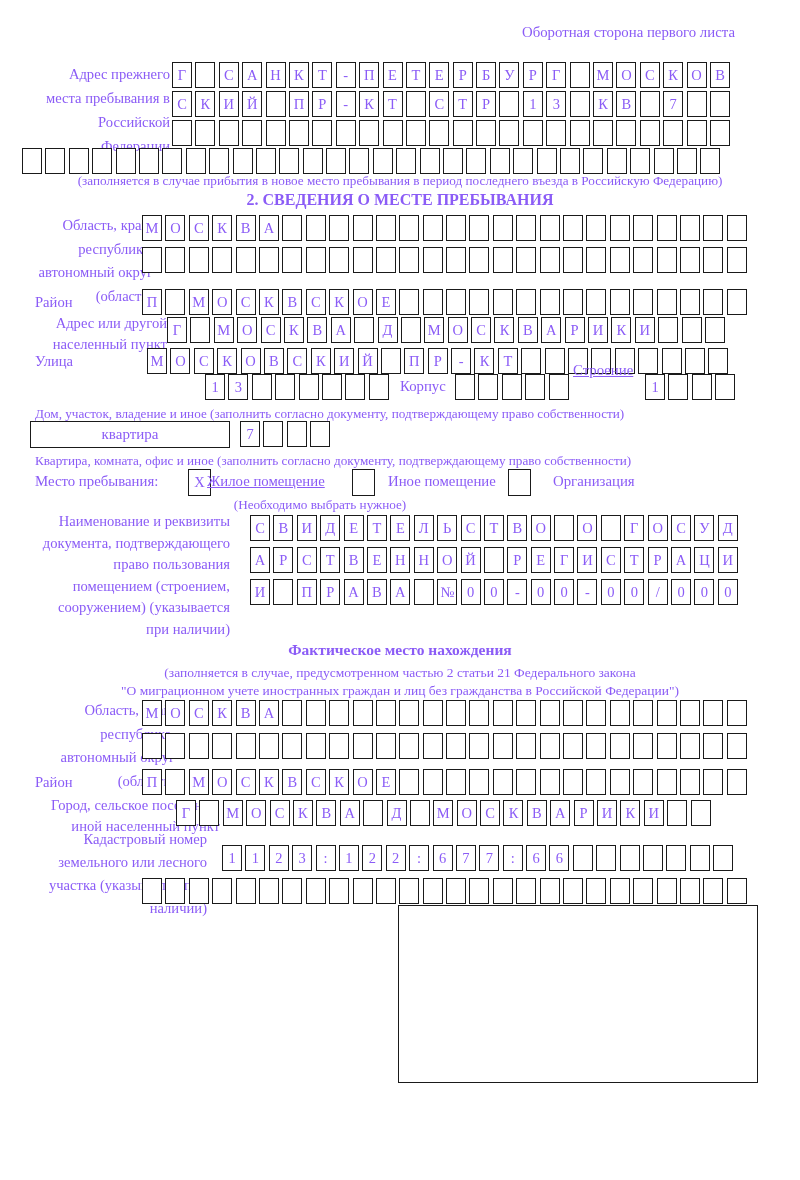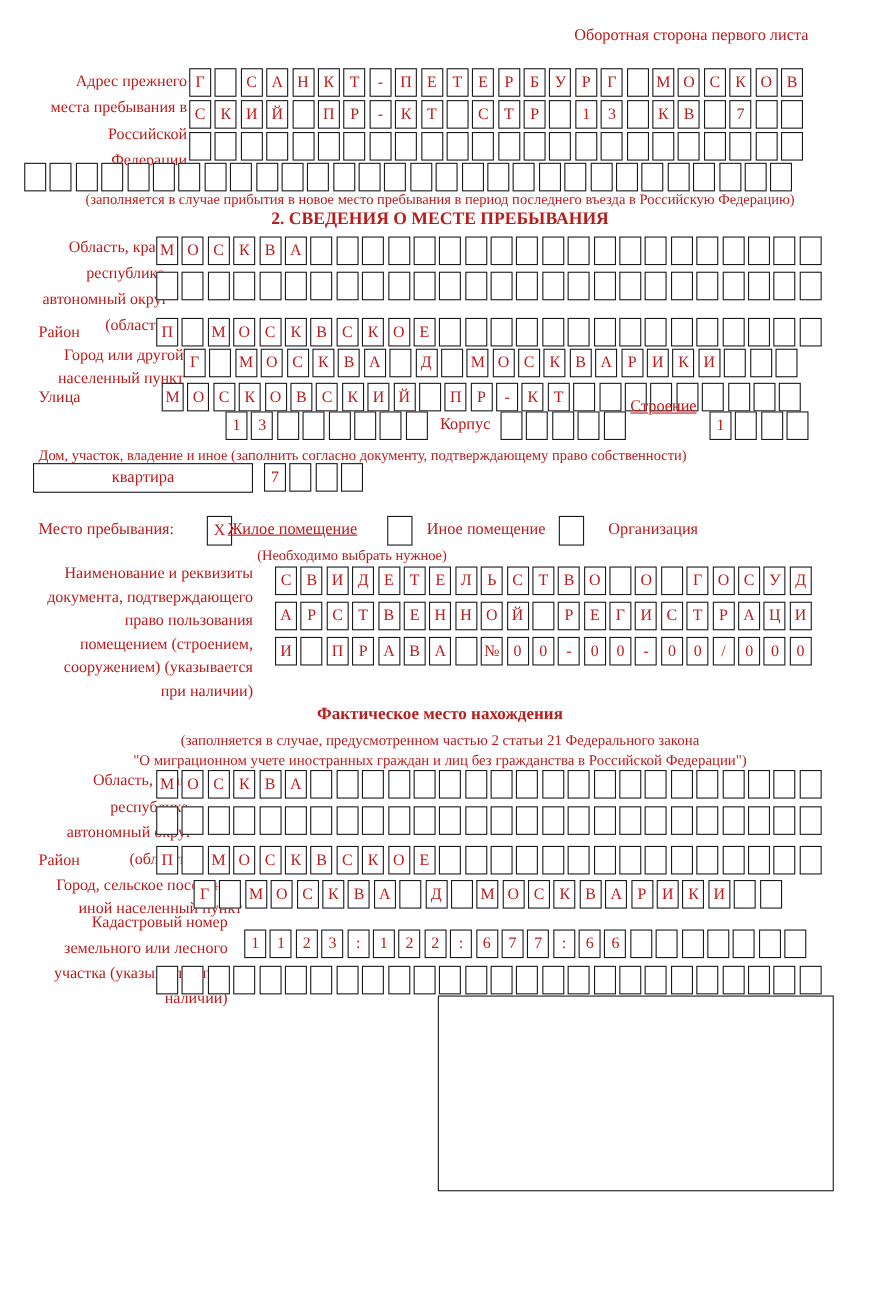--- a/index.html
+++ b/index.html
@@ -1,18 +1,18 @@
 <!DOCTYPE html>
 <html lang="ru"><head>
 <meta charset="utf-8">
 <title>Form</title>
 <style>
   html,body{margin:0;padding:0;background:#fff;}
   .page{position:relative;width:800px;height:1180px;background:#ffffff;overflow:hidden;
-        font-family:"Liberation Serif","DejaVu Serif",serif;color:#b91c1c;}
+        font-family:"Liberation Serif","DejaVu Serif",serif;color:#8b5cf6;}
   .abs{position:absolute;}
   .lbl{position:absolute;font-size:14.6px;line-height:23px;text-align:right;}
   .lbl.tight{line-height:21px;}
   .note{position:absolute;font-size:13.2px;}
   .center{left:40px;width:720px;text-align:center;}
   .title{position:absolute;font-weight:bold;font-size:16px;}
   .grid{position:absolute;display:flex;gap:3.4px;}
   .cell{flex:none;width:20px;height:26px;box-sizing:border-box;border:1.7px solid #1a1a1a;
         display:flex;align-items:center;justify-content:center;font-size:14.5px;background:#fff;}
   .cb{position:absolute;width:23px;height:27px;}
@@ -223,21 +223,21 @@
       <span class="cell"></span>
       <span class="cell"></span>
       <span class="cell"></span>
       <span class="cell"></span>
       <span class="cell"></span>
       <span class="cell"></span>
       <span class="cell"></span>
       <span class="cell"></span>
     </div>
 
-  <div class="lbl tight" style="left:35px;top:313px;width:132px;">Город или другой населенный пункт</div>
+  <div class="lbl tight" style="left:35px;top:313px;width:132px;">Адрес или другой населенный пункт</div>
   <div class="grid" style="left:167px;top:317px;">
       <span class="cell">Г</span>
       <span class="cell"></span>
       <span class="cell">М</span>
       <span class="cell">О</span>
       <span class="cell">С</span>
       <span class="cell">К</span>
       <span class="cell">В</span>
       <span class="cell">А</span>
       <span class="cell"></span>
@@ -314,20 +314,21 @@
     </div>
   <div class="note" style="left:35px;top:406px;">Дом, участок, владение и иное (заполнить согласно документу, подтверждающему право собственности)</div>
 
   <div class="namebox" style="left:30px;top:421px;width:200px;">квартира</div>
   <div class="grid" style="left:240px;top:421px;">
       <span class="cell">7</span>
       <span class="cell"></span>
       <span class="cell"></span>
       <span class="cell"></span>
     </div>
+  <div class="note" style="left:35px;top:453px;">Квартира, комната, офис и иное (заполнить согласно документу, подтверждающему право собственности)</div>
 
   <div class="abs" style="left:35px;top:473px;font-size:14.8px;">Место пребывания:</div>
   <span class="cell cb" style="left:188px;top:469px;">X</span>
   <div class="abs" style="left:207px;top:473px;font-size:14.8px;text-decoration:underline;">Жилое помещение</div>
   <span class="cell cb" style="left:352px;top:469px;"></span>
   <div class="abs" style="left:388px;top:473px;font-size:14.8px;">Иное помещение</div>
   <span class="cell cb" style="left:508px;top:469px;"></span>
   <div class="abs" style="left:553px;top:473px;font-size:14.8px;">Организация</div>
   <div class="note" style="left:110px;top:497px;width:420px;text-align:center;">(Необходимо выбрать нужное)</div>
 

